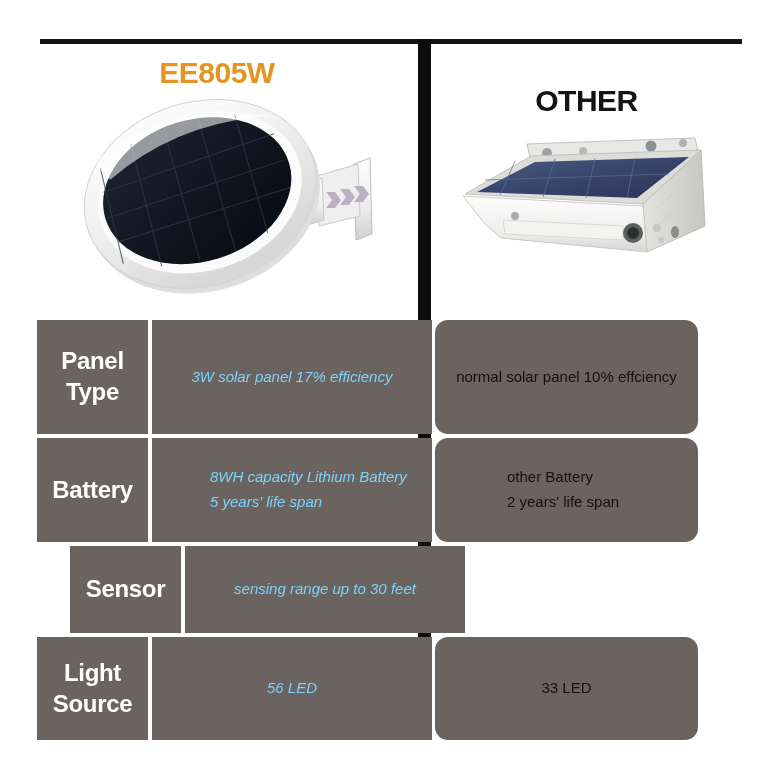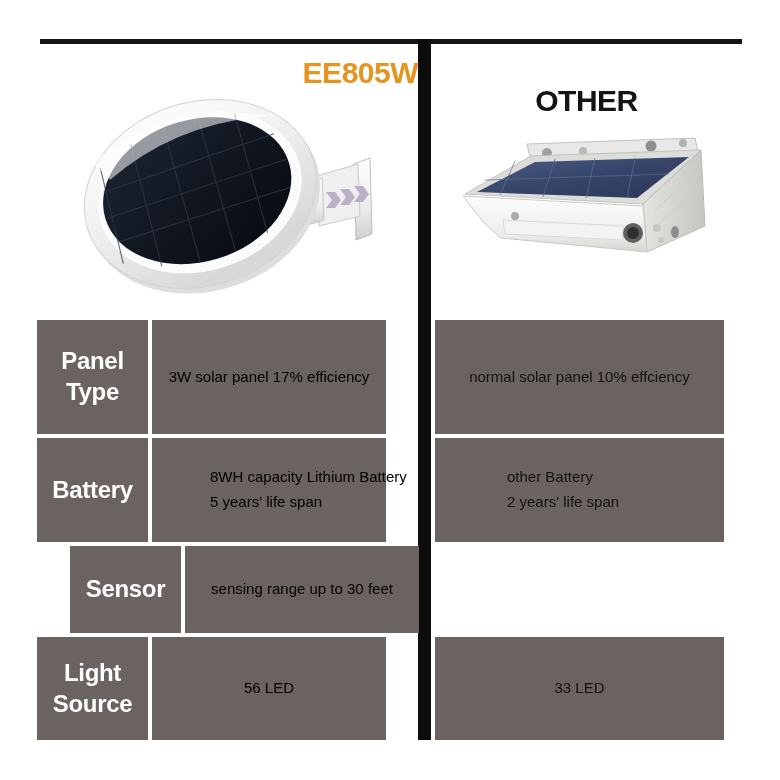--- a/index.html
+++ b/index.html
@@ -42,21 +42,21 @@
     position: absolute;
     top: 52px;
     height: 42px;
     line-height: 42px;
     text-align: center;
     font-size: 30px;
     font-weight: bold;
     letter-spacing: -0.5px;
     font-family: "Liberation Sans", sans-serif;
   }
-  .col-header.left  { left: 40px;  width: 378px; color: #e5941f; text-align: right; }
+  .col-header.left  { left: 28px;  width: 378px; color: #e5941f; }
   .col-header.right { left: 431px; width: 311px; color: #141414; margin-top: 28px; }
 
   
   .prod-left {
     position: absolute;
     left: 70px;
     top: 88px;
     width: 330px;
     height: 215px;
   }
@@ -96,31 +96,33 @@
     justify-content: center;
     text-align: center;
     color: #ffffff;
     font-weight: bold;
     font-size: 24px;
     line-height: 1.28;
     letter-spacing: -0.3px;
   }
   .cell.val-left {
     left: 115px;
-    width: 234px;
-    color: #000000;
+    width: 280px;
+    color: #7dd3fc;
     font-size: 15px;
     line-height: 1.65;
+    font-style: italic;
   }
   .cell.val-right {
     left: 398px;
-    width: 289px;
+    width: 263px;
     color: #111111;
     font-size: 15px;
     line-height: 1.65;
+    border-radius: 13px;
   }
   .cell.center   { justify-content: center; text-align: center; }
   .cell.leftpad  { justify-content: flex-start; padding-left: 58px; }
   .cell.leftpad2 { justify-content: flex-start; padding-left: 72px; }
 
   .cell .txt { display: block; }
   .cell .txt .ln { display: block; white-space: nowrap; }
 </style>
 </head>
 <body>

